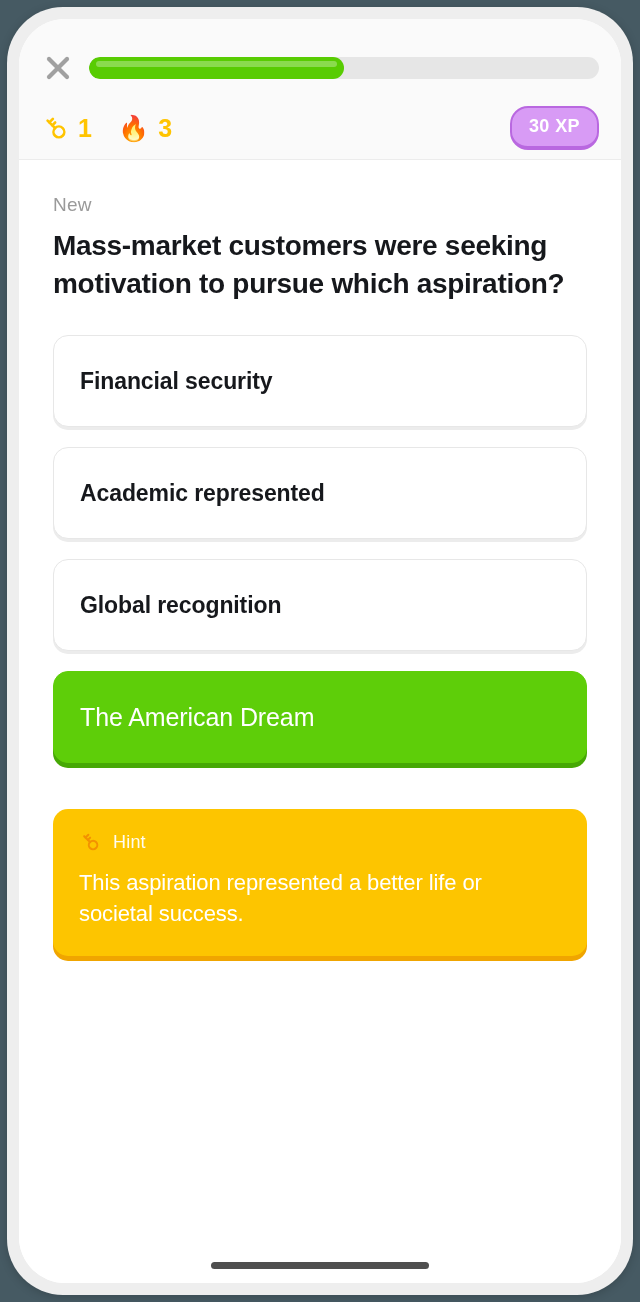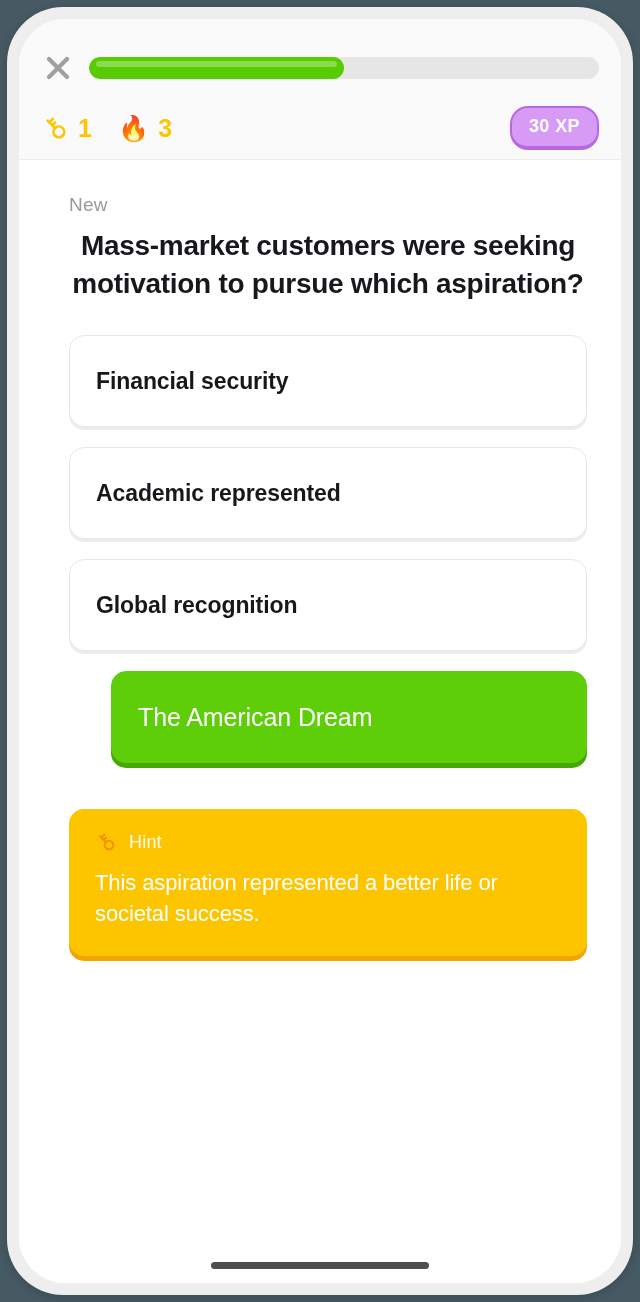--- a/index.html
+++ b/index.html
@@ -73,33 +73,32 @@
     color:#ffffff;
     font-size:18px; font-weight:700;
     padding:8px 17px 9px 17px;
     cursor:pointer;
     letter-spacing:.4px;
   }
 
   
   .quiz-body{
     flex:1 1 auto;
-    padding:34px 34px 0 50px;
+    padding:34px 34px 0 34px;
     background:#ffffff;
     overflow:hidden;
   }
   .new-label{
     font-size:19px; color:#9a9a9a; font-weight:400;
     margin-bottom:11px; letter-spacing:.2px;
   }
   .question-text{
     font-size:28px; font-weight:700; color:#16181c;
     line-height:1.34; letter-spacing:-.3px;
     margin-bottom:33px;
-    text-align:center;
   }
 
   .options{ display:flex; flex-direction:column; gap:20px; }
   .option-card{
     border:1px solid #e7e7e7;
     border-radius:15px;
     background:#ffffff;
     box-shadow:0 3px 0 #ececec;
     min-height:92px;
     display:flex; align-items:center;
@@ -107,21 +106,20 @@
     cursor:pointer;
   }
   .option-card .option-label{
     font-size:23px; font-weight:700; color:#16181c;
     letter-spacing:-.1px;
   }
   .option-card.selected{
     background:#5ece09;
     border:1px solid #5ece09;
     box-shadow:0 5px 0 #46a805;
-    margin-left:42px;
   }
   .option-card.selected .option-label{
     color:#ffffff; font-weight:400; font-size:25px;
   }
 
   
   .hint-box{
     margin-top:46px;
     background:#fec породы;
     background:#fdc500;

